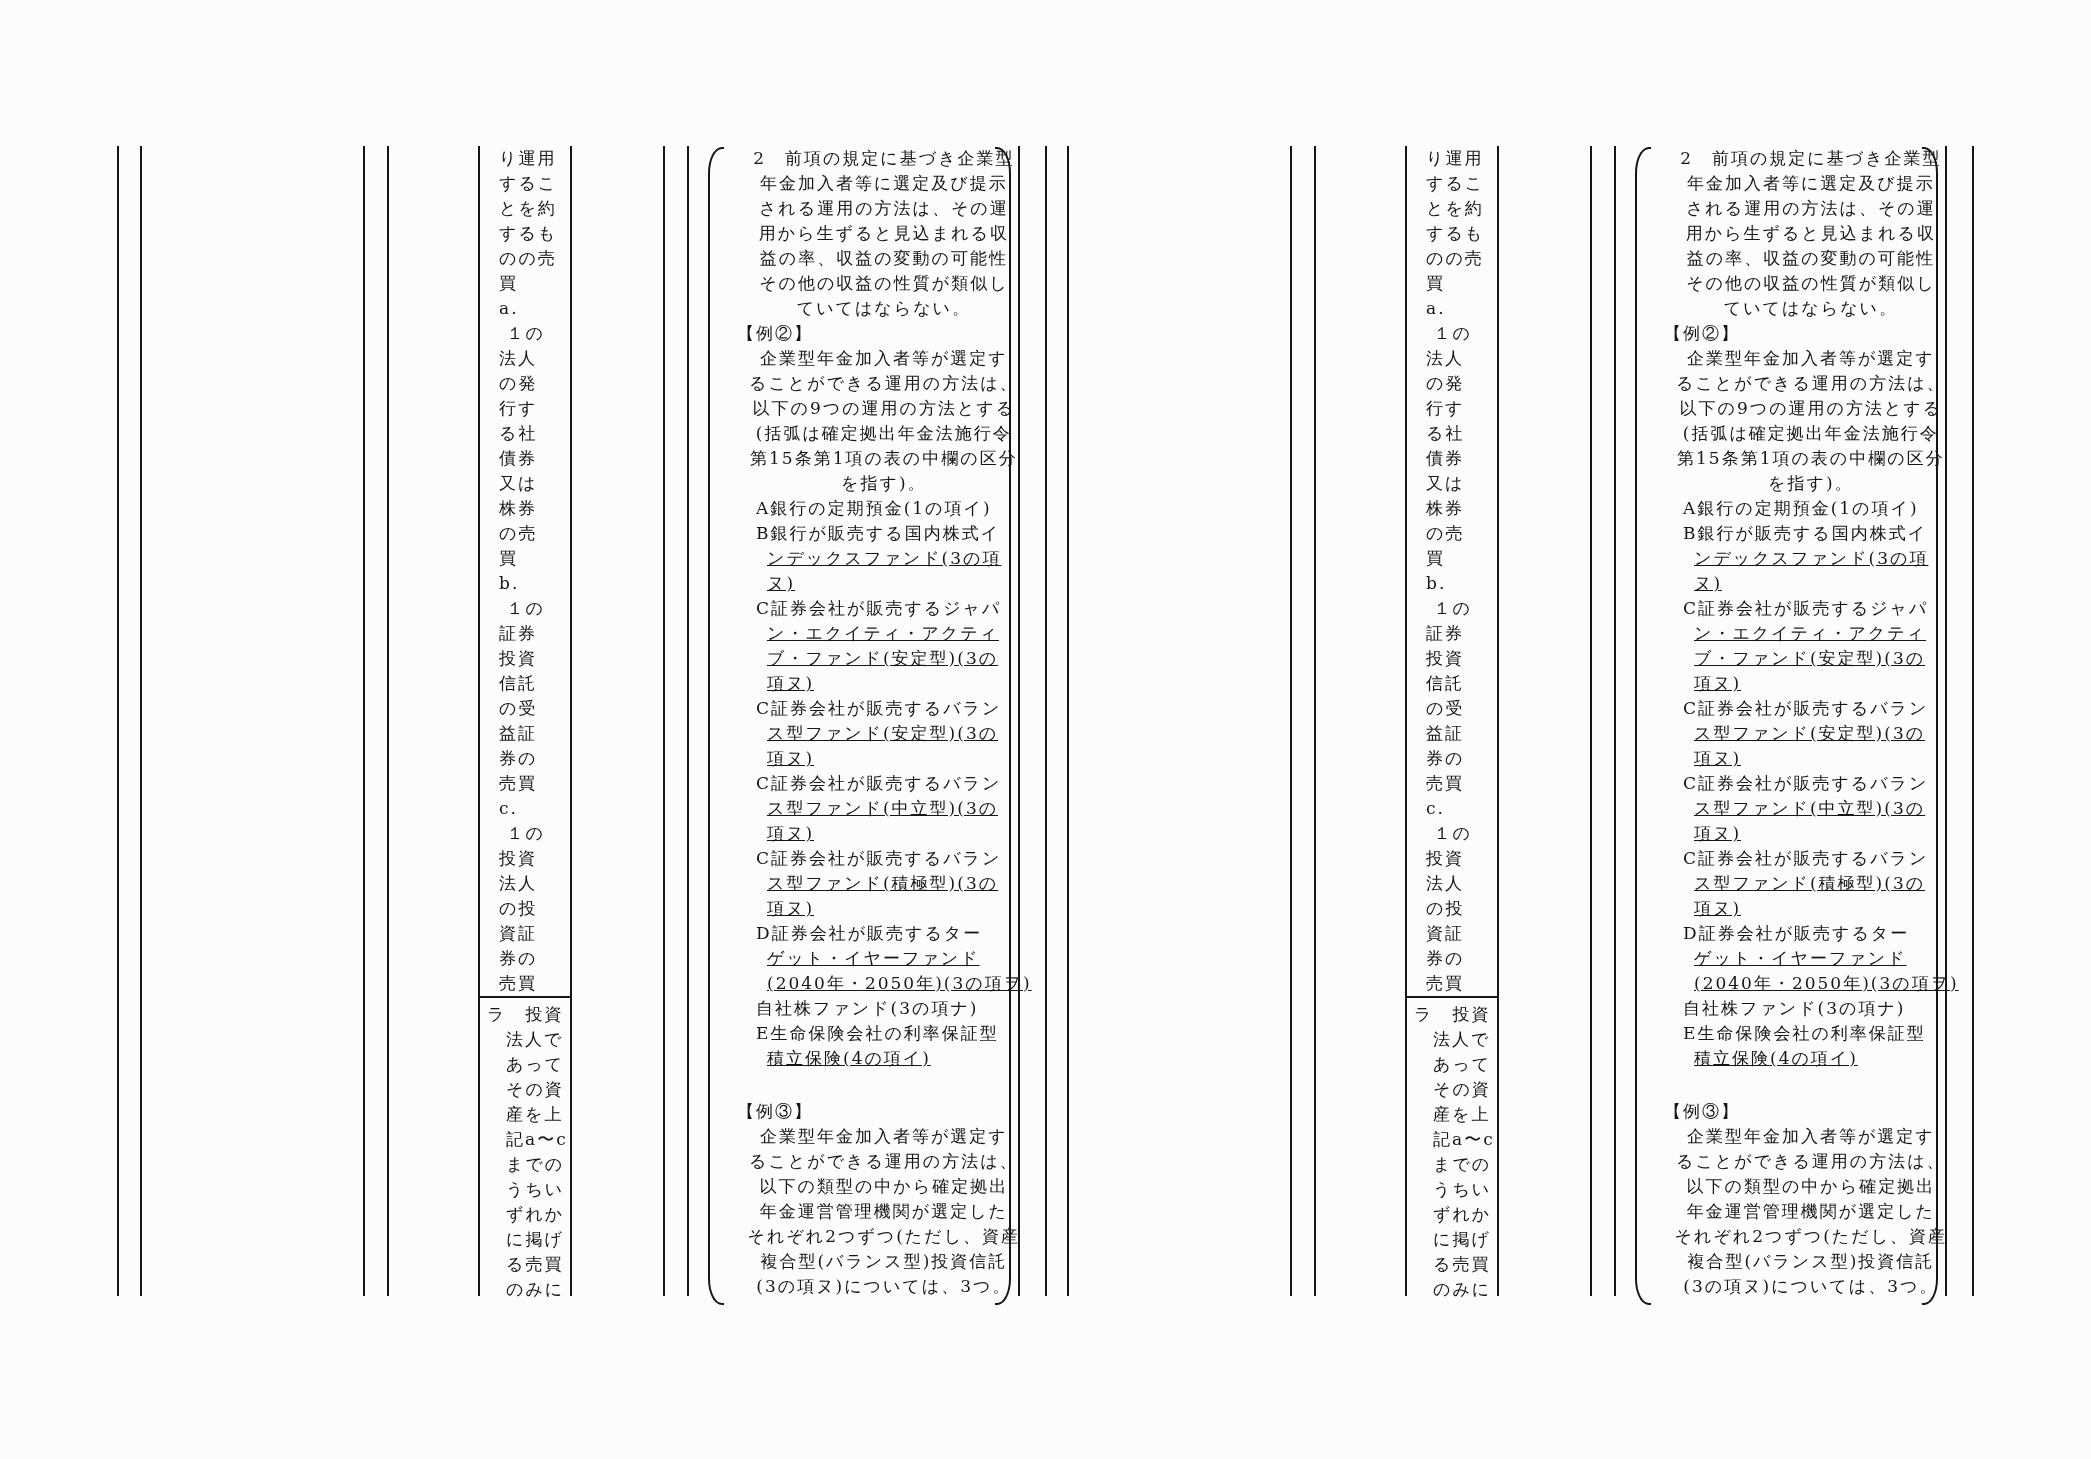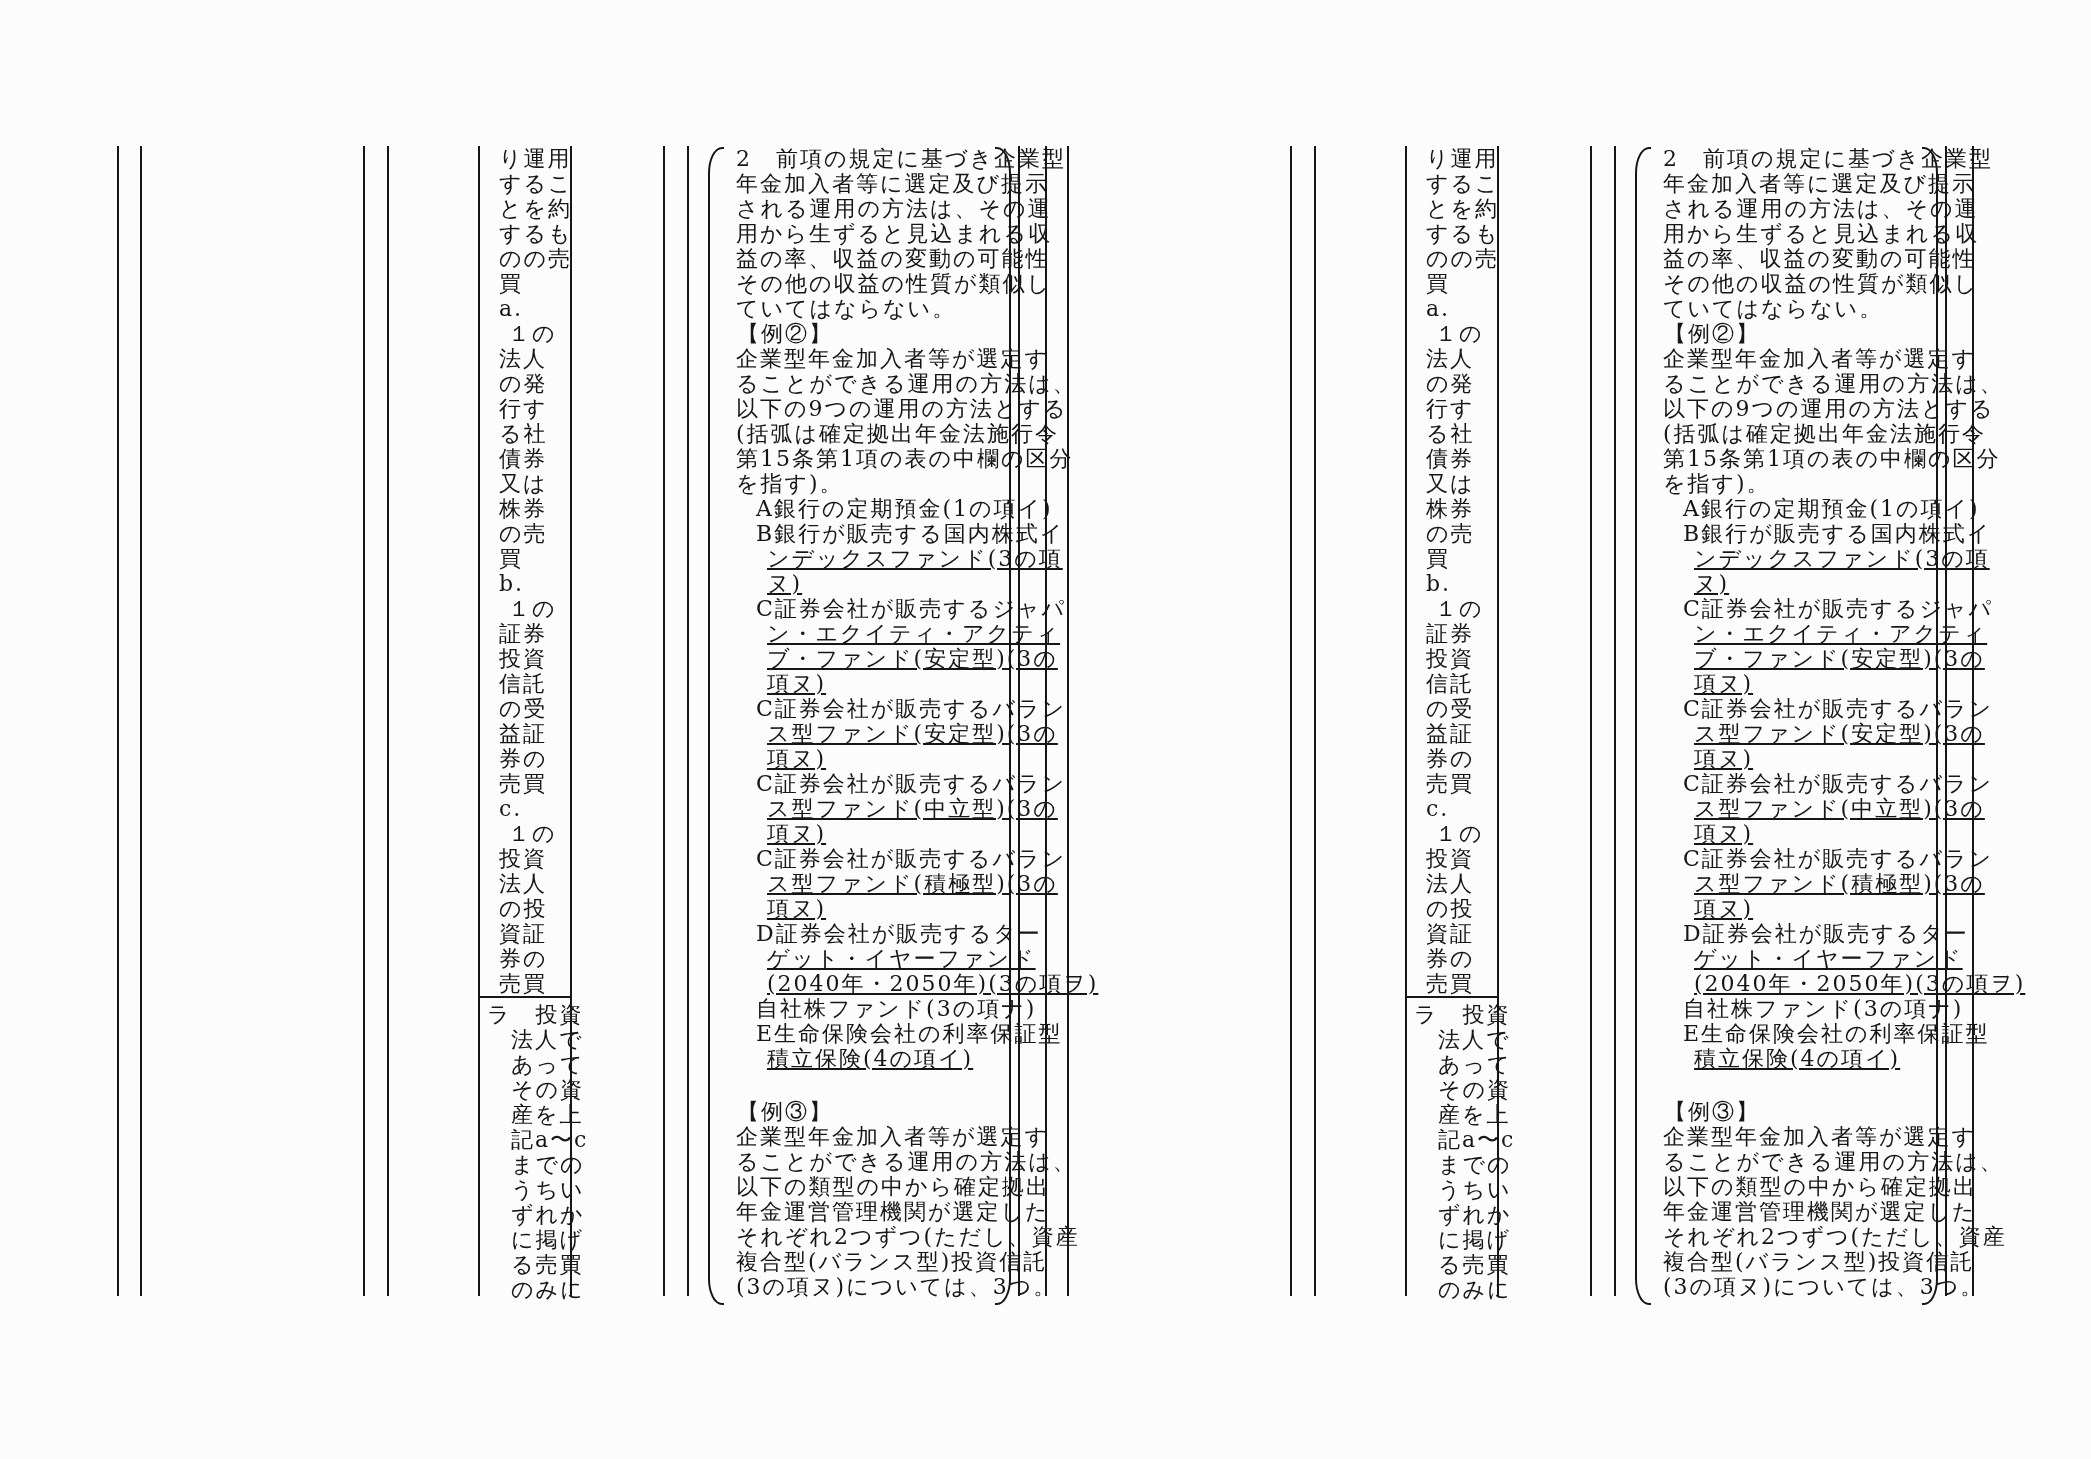--- a/index.html
+++ b/index.html
@@ -15,26 +15,26 @@
   .paren.open{
     border-left:2px solid #161616;border-top:2px solid #161616;border-bottom:2px solid #161616;
     border-top-left-radius:14px 26px;border-bottom-left-radius:14px 26px;
   }
   .paren.close{
     border-right:2px solid #161616;border-top:2px solid #161616;border-bottom:2px solid #161616;
     border-top-right-radius:14px 26px;border-bottom-right-radius:14px 26px;
   }
   .textcol{
     position:absolute;white-space:pre;
-    font-size:22px;letter-spacing:2px;
+    font-size:17px;letter-spacing:2px;
   }
   .tl{height:25px;line-height:25px;}
   .tl.blank{height:28px;}
   .tl.i0{padding-left:0;margin-left:14px;}
-  .tl.i1{padding-left:13px;}
+  .tl.i1{padding-left:13px;text-align:center;}
   .tl.i2{padding-left:33px;}
   .tl.i3{padding-left:44px;text-decoration:underline;}
 </style>
 </head>
 <body>
 
 <div class="vrule" style="left:117px"></div>
 <div class="vrule" style="left:140px"></div>
 <div class="vrule" style="left:363px"></div>
 <div class="vrule" style="left:387px"></div>

